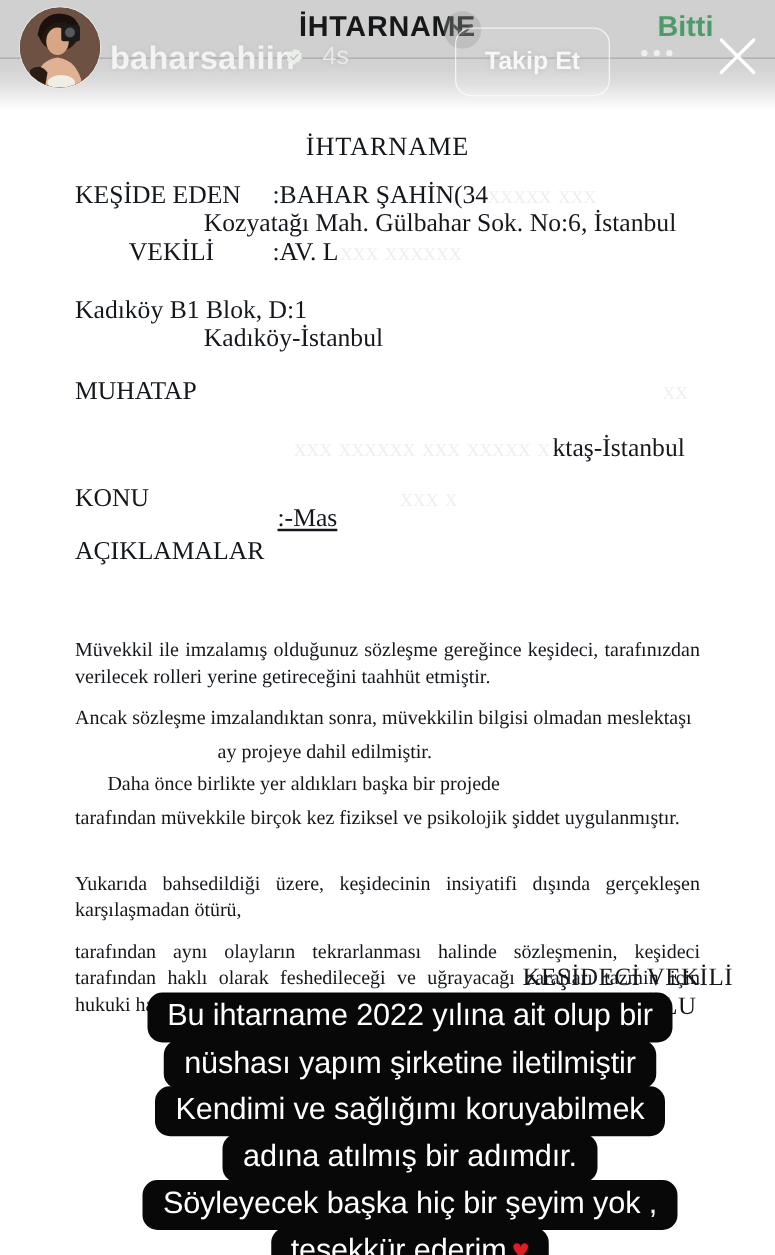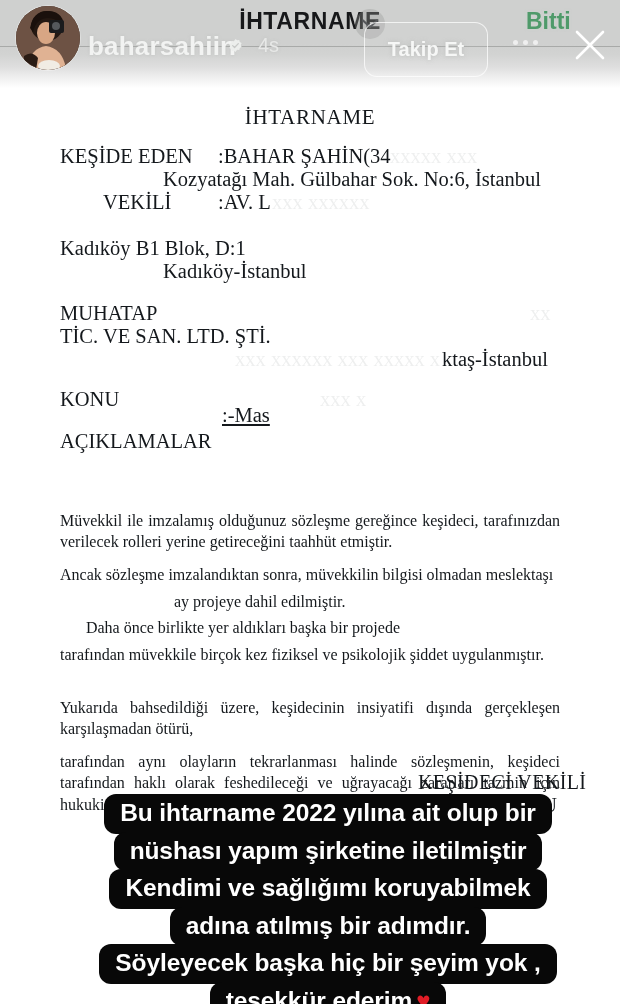--- a/index.html
+++ b/index.html
@@ -186,21 +186,21 @@
     z-index: 30;
     display: flex;
     flex-direction: column;
     align-items: center;
   }
   .caption-line {
     background: #080808;
     color: #ffffff;
     font-family: "Liberation Sans", sans-serif;
     font-size: 24.5px;
-    font-weight: bold;
+    font-weight: normal;
     line-height: 1;
     padding: 7px 16px 8px 16px;
     border-radius: 12px;
     margin-top: -2px;
     white-space: nowrap;
     letter-spacing: -0.1px;
     margin-left: 36px;
   }
   .caption-line:first-child { margin-top: 0; }
   .heart {
@@ -224,21 +224,20 @@
     <div class="doc-line" style="left:163px; top:80px;">Kozyatağı Mah. Gülbahar Sok. No:6, İstanbul</div>
 
     <div class="doc-line" style="left:60px; top:103px;margin-left:43px;">VEKİLİ</div>
     <div class="doc-line" style="left:218px; top:103px;">:AV. L</div>
     <div class="doc-line redact-strong" style="left:272px; top:103px;">xxx xxxxxx</div>
     <div class="doc-line" style="left:60px; top:149px;">Kadıköy B1 Blok, D:1</div>
     <div class="doc-line" style="left:163px; top:172px;">Kadıköy-İstanbul</div>
 
     <div class="doc-line" style="left:60px; top:214px;">MUHATAP</div>
     <div class="doc-line redact-strong" style="left:530px; top:214px;">xx</div>
-    <div class="doc-line" style="left:60px; top:237px;">TİC. VE SAN. LTD. ŞTİ.</div>
     <div class="doc-line redact-strong" style="left:235px; top:260px;">xxx xxxxxx xxx xxxxx x</div>
     <div class="doc-line" style="left:442px; top:260px;">ktaş-İstanbul</div>
 
     <div class="doc-line" style="left:60px; top:300px;">KONU</div>
     <div class="doc-line" style="left:222px; top:316px;text-decoration:underline;">:-Mas</div>
     <div class="doc-line redact-strong" style="left:320px; top:300px;">xxx x</div>
 
     <div class="doc-line" style="left:60px; top:342px;">AÇIKLAMALAR</div>
 
     <div class="doc-para" style="top:422px;">Müvekkil ile imzalamış olduğunuz sözleşme gereğince keşideci, tarafınızdan verilecek rolleri yerine getireceğini taahhüt etmiştir.</div>

